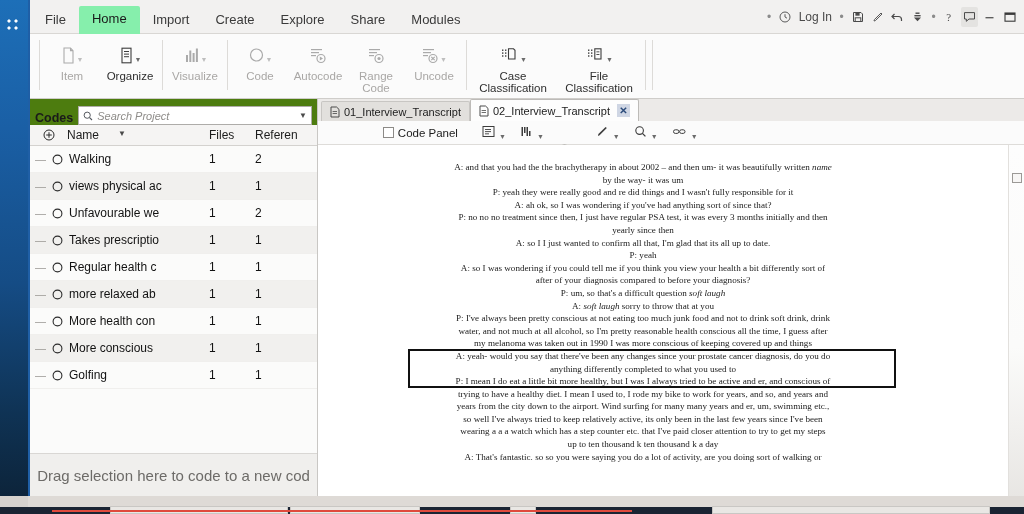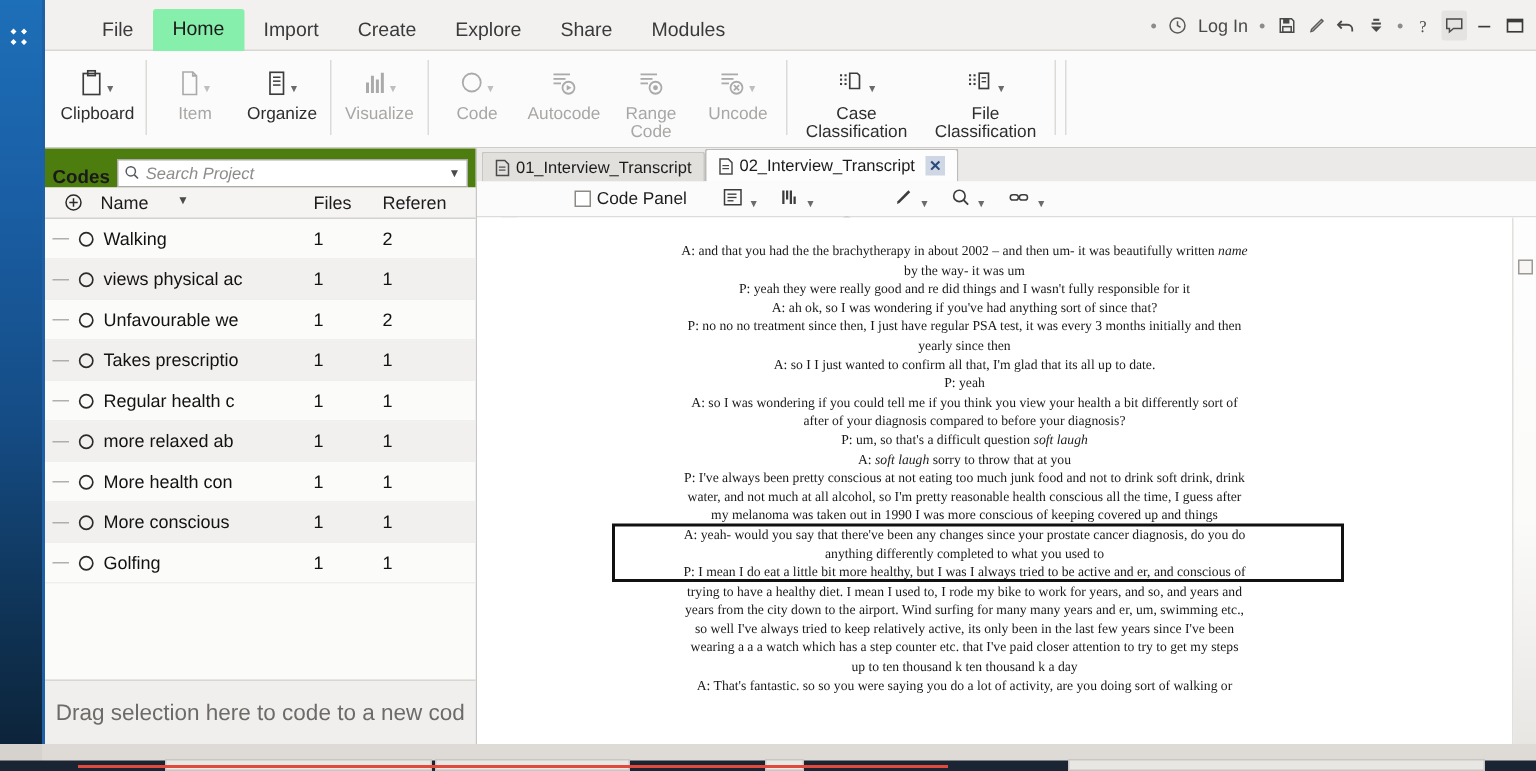--- a/index.html
+++ b/index.html
@@ -24,21 +24,21 @@
   .win {
     position: absolute; left: 28px; top: 0; width: 996px; height: 514px;
     background: #f0efee; border-left: 2px solid #1f5fa6;
   }
 
   
   .menubar {
     position: relative; height: 34px; background: #f2f1f0;
     border-bottom: 1px solid #d9d7d4;
   }
-  .menu-items { position: absolute; left: 25px; top: 0; height: 34px; display: flex; align-items: flex-end; }
+  .menu-items { position: absolute; left: 2px; top: 0; height: 34px; display: flex; align-items: flex-end; }
   .menu-item {
     font-size: 13px; color: #3a3a3a; padding: 6px 13px 8px 13px; line-height: 1;
     white-space: nowrap; cursor: default;
   }
   .menu-item.active { background: #86efac; color: #1a1a1a; border-radius: 2px 2px 0 0; padding-bottom: 9px; }
 
   .win-right {
     position: absolute; right: 6px; top: 0; height: 34px;
     display: flex; align-items: center; gap: 3px; color: #5a5a5a; font-size: 11px;
   }
@@ -267,32 +267,20 @@
           <svg width="14" height="12" viewBox="0 0 14 12">
               <rect x="2" y="2" width="10" height="8.2" fill="none" stroke="#3a3a3a" stroke-width="1.1"></rect>
               <rect x="2" y="2" width="10" height="1.9" fill="#3a3a3a"></rect>
             </svg>
         </span>
       </div>
     </div>
 
     <div class="ribbon">
 
-      <div class="rgroup">
-        <div class="rbtn">
-          <span class="glyph">
-            <svg width="16" height="19" viewBox="0 0 16 19">
-                <rect x="2.5" y="3" width="11" height="14" fill="none" stroke="#3c3c3c" stroke-width="1.1"></rect>
-                <rect x="5.5" y="1.2" width="5" height="3.2" fill="none" stroke="#3c3c3c" stroke-width="1.1"></rect>
-              </svg>
-            <span class="caret">▼</span>
-          </span>
-          <span class="lbl">Clipboard</span>
-        </div>
-      </div>
       <div class="rsep"></div>
 
       <div class="rgroup">
         <div class="rbtn dim">
           <span class="glyph">
             <svg width="15" height="19" viewBox="0 0 15 19">
                 <path d="M3 2 H9.5 L12 4.6 V17 H3 Z" fill="none" stroke="#3c3c3c" stroke-width="1.1"></path>
                 <path d="M9.5 2 V4.6 H12" fill="none" stroke="#3c3c3c" stroke-width="1.1"></path>
               </svg>
             <span class="caret">▼</span>

